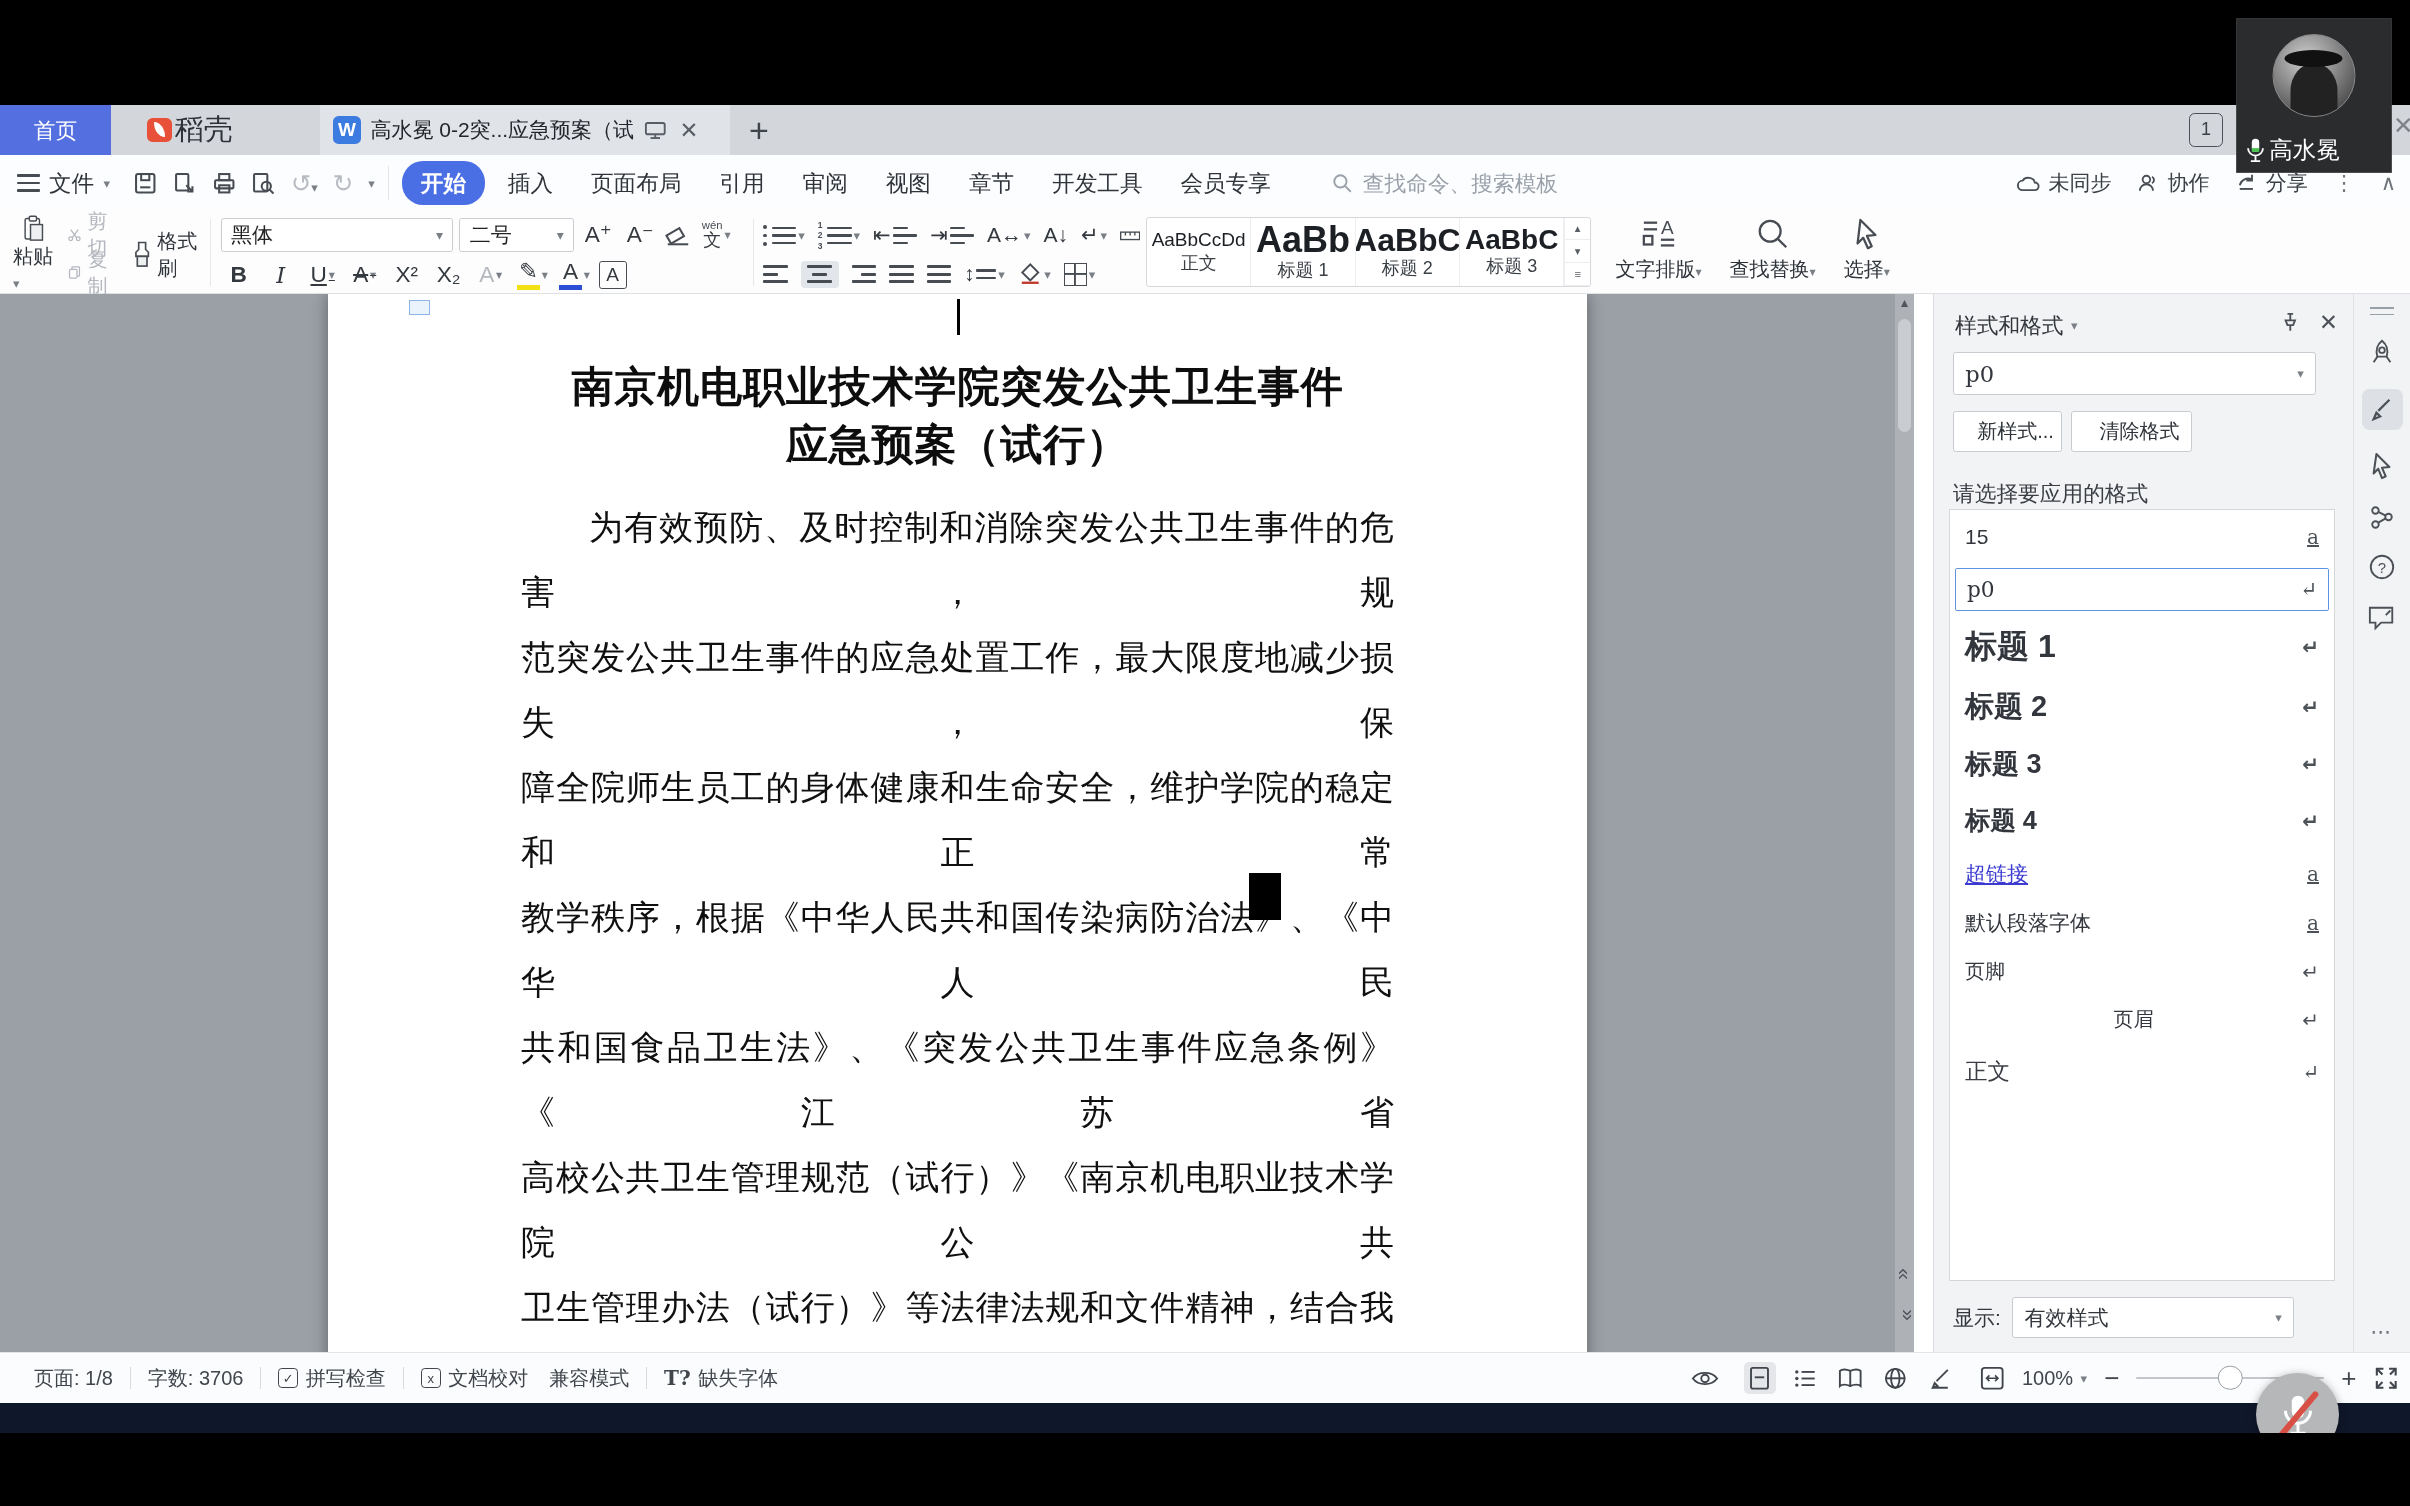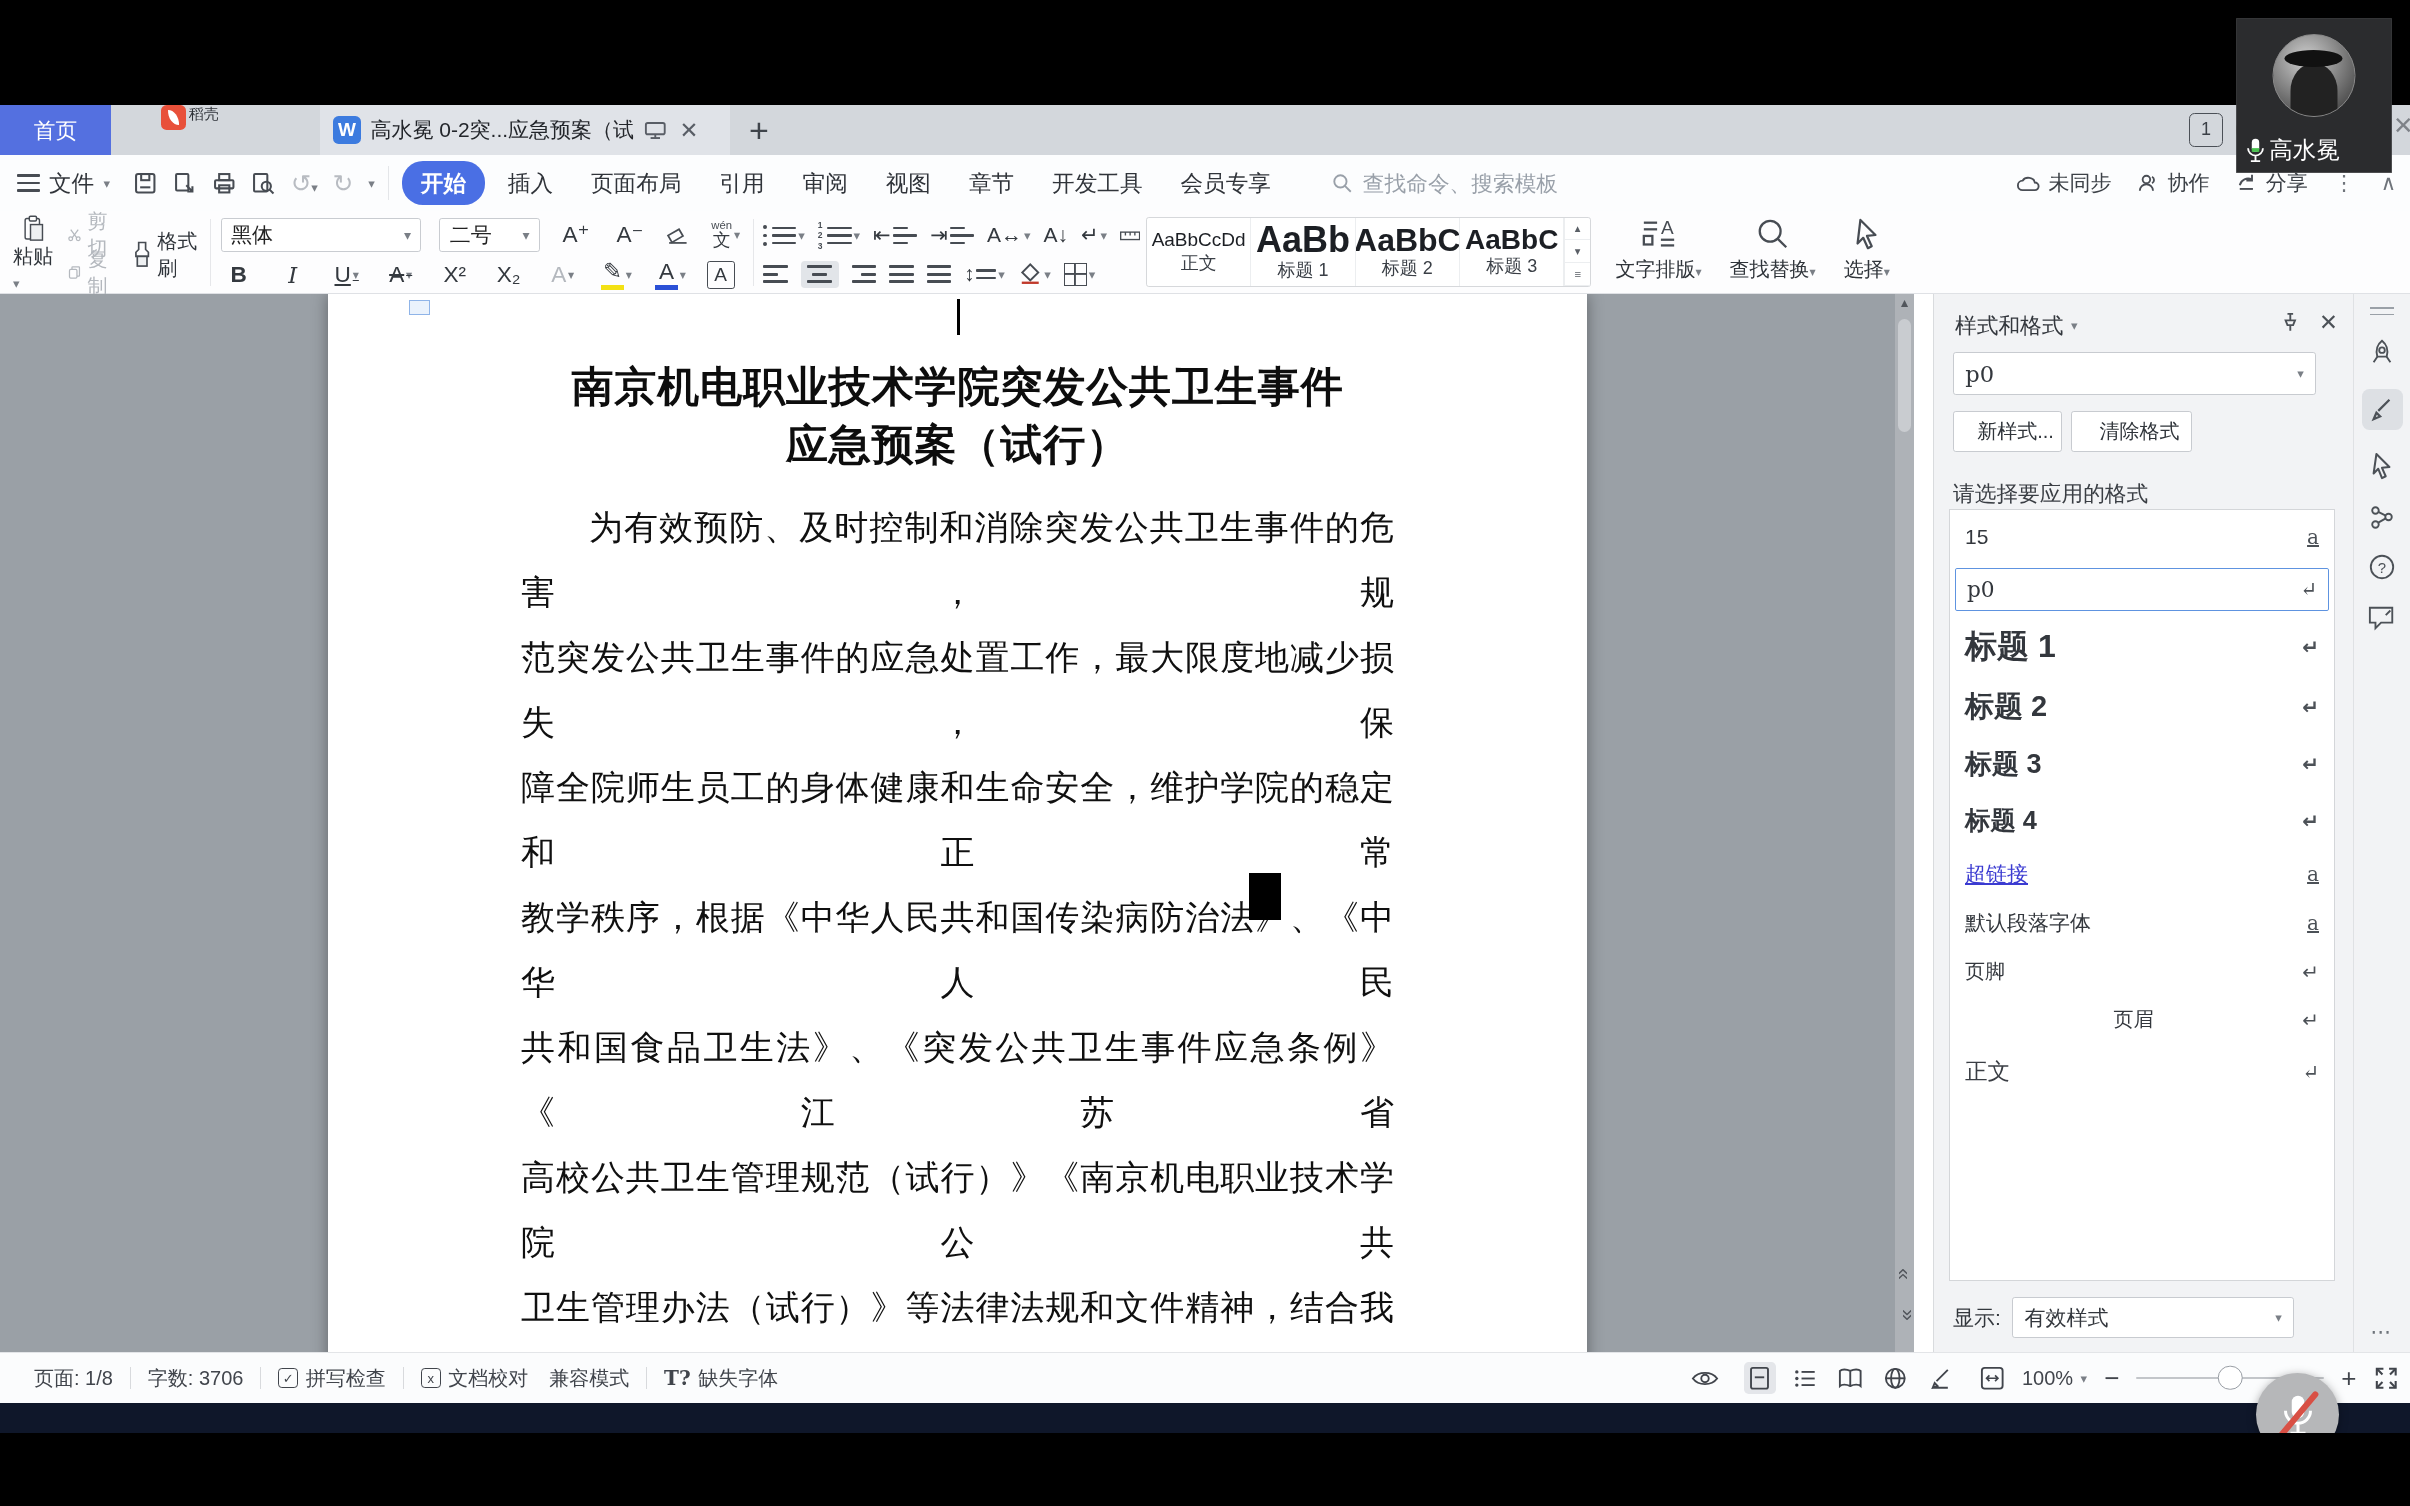--- a/index.html
+++ b/index.html
@@ -7,21 +7,21 @@
           font-family:"Liberation Sans","DejaVu Sans",sans-serif;-webkit-font-smoothing:antialiased;}
   
   .bar-top{position:absolute;left:0;top:0;width:2411px;height:105px;background:#000;z-index:10;}
   .bar-bottom{position:absolute;left:0;top:1404px;width:2411px;height:103px;background:#000;z-index:10;}
   
   .wps{position:absolute;left:0;top:105px;width:2411px;height:1298px;background:#fff;z-index:5;}
   .accent-line{position:absolute;left:0;top:-4.7px;width:725px;height:4.7px;background:#4a6fe4;}
   
   .tabbar{position:absolute;left:0;top:0;right:0;height:50px;background:#d3d7dc;display:flex;align-items:stretch;}
   .tab-home{width:111px;background:#5470e0;color:#fff;font-size:21.7px;display:flex;align-items:center;justify-content:center;}
-  .tab-docer{width:158px;display:flex;justify-content:center;gap:3px;color:#2e3238;font-size:15px;}
+  .tab-docer{width:158px;display:flex;align-items:center;justify-content:center;gap:3px;color:#2e3238;font-size:29px;}
   .docer-ico{width:24.5px;height:24.5px;background:#e8503a;border-radius:5.6px;position:relative;}
   .docer-ico::after{content:"";position:absolute;left:6.6px;top:4.7px;width:11.3px;height:15px;background:#fff;border-radius:0 100% 0 100%;}
   .tab-doc{margin-left:51px;width:384px;background:#e0e3e8;display:flex;align-items:center;gap:9.4px;padding:0 13px;font-size:21px;color:#23262b;}
   .wicon{flex:0 0 auto;width:28px;height:28px;background:#3c7bdf;border-radius:5.6px;color:#fff;font-weight:bold;font-size:19px;display:flex;align-items:center;justify-content:center;}
   .tab-title{white-space:nowrap;overflow:hidden;max-width:264px;}
   .tab-x{color:#595e66;font-size:22.6px;margin-left:3.8px;}
   .tab-plus{align-self:center;font-size:34px;color:#3f444b;margin-left:19px;line-height:1;}
   .tab-right{position:absolute;right:141px;top:7.5px;display:flex;align-items:center;gap:13px;}
   .wincount{width:32px;height:32px;border:1.9px solid #4b5057;border-radius:5.6px;color:#3a3f46;font-size:18px;display:flex;align-items:center;justify-content:center;}
   .mini-avatar{width:34px;height:34px;border-radius:50%;background:radial-gradient(circle at 35% 35%,#c8c3bb,#6d675f);}
@@ -43,21 +43,21 @@
   
   .ribbon{position:absolute;left:0;top:106px;right:0;height:83px;background:#fdfdfe;border-bottom:0.9px solid #dfe1e5;display:flex;align-items:stretch;padding-left:13px;box-sizing:border-box;}
   .rsep{width:0.9px;background:#e6e7ea;margin:7.5px 9.4px;}
   .grp{position:relative;}
   .g-paste{width:188px;display:flex;gap:13px;padding-top:3.8px;}
   .paste-big{display:flex;flex-direction:column;align-items:center;gap:1.9px;font-size:20px;color:#2f343a;}
   .small-cmd{display:flex;align-items:center;gap:5.6px;font-size:20px;color:#b4b8be;height:38px;}
   .col{display:flex;flex-direction:column;justify-content:center;}
   .fp{display:flex;flex-direction:row;align-items:center;justify-content:flex-start;gap:1.9px;font-size:20px;color:#2f343a;padding-top:1.9px;}
   .g-font{width:523px;display:flex;flex-direction:column;gap:6.6px;padding-top:6.6px;}
-  .frow{display:flex;align-items:center;gap:18px;}
+  .frow{display:flex;align-items:center;gap:6px;}
   .sel{border:0.9px solid #c9ccd1;height:32px;border-radius:2.8px;display:flex;align-items:center;justify-content:space-between;padding:0 9.4px;font-size:21px;color:#222;background:#fff;}
   .sel .da{color:#7a7f86;font-size:14px;}
   .tbtn{min-width:36px;height:34px;display:flex;align-items:center;justify-content:center;font-size:22.6px;color:#34393f;gap:1.9px;}
   .tbtn .da{font-size:12.2px;color:#7a7f86;}
   .ustripe{display:inline-flex;flex-direction:column;align-items:center;line-height:1;}
   .ustripe .bar{width:22.6px;height:4.7px;margin-top:1.9px;}
   .g-para{width:377px;display:flex;flex-direction:column;gap:9.4px;padding-top:8.5px;}
   .prow{display:flex;align-items:center;gap:13px;}
   .st{display:inline-flex;flex-direction:column;gap:4.7px;}
   .st i{display:block;height:2.8px;width:24.5px;background:#474c53;border-radius:0.9px;}

